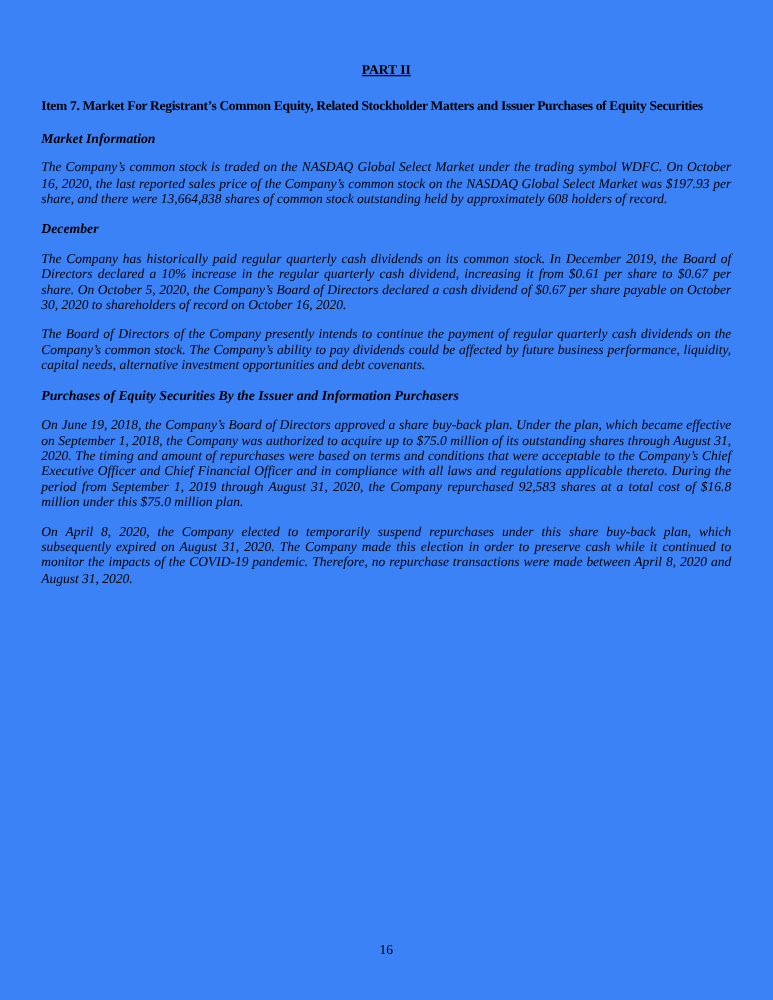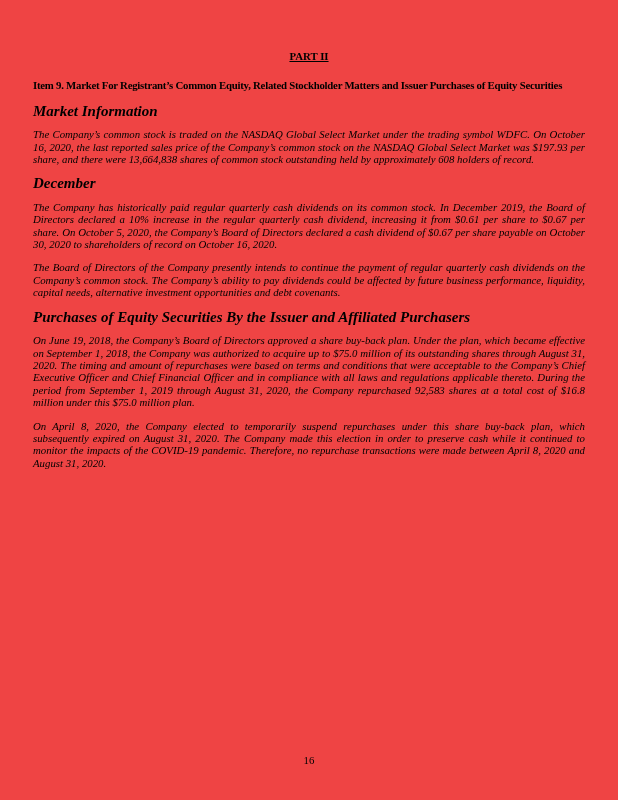--- a/index.html
+++ b/index.html
@@ -2,21 +2,21 @@
 <html><head>
 <meta charset="utf-8">
 <style>
   html, body { margin: 0; padding: 0; background: #ffffff; }
   .page {
     position: relative;
     width: 618px;
     height: 800px;
     box-sizing: border-box;
     padding: 50px 33px 0 33px;
-    background: #ef4444;
+    background: #3b82f6;
     font-family: "Liberation Serif", "DejaVu Serif", serif;
     font-size: 10.8px;
     line-height: 12.4px;
     color: #000000;
     overflow: hidden;
   }
   .part-title {
     text-align: center;
     font-weight: bold;
     text-decoration: underline;
@@ -25,21 +25,21 @@
   .item-heading {
     font-weight: bold;
     margin-top: 17px;
     white-space: nowrap;
     letter-spacing: -0.25px;
   }
   .sub-heading {
     font-weight: bold;
     font-style: italic;
     margin: 13px 0 0 0;
-    font-size: 15px;
+    font-size: 11px;
     line-height: 12.4px;
   }
   .sub-heading.tight { margin-top: 12px; }
   p.body-para {
     margin: 11px 0 0 0;
     text-align: justify;
     font-style: italic;
   }
   .page-number {
     position: absolute;
@@ -49,34 +49,34 @@
     text-align: center;
   }
 </style>
 </head>
 <body>
 
 <div class="page">
 
   <div class="part-title">PART II</div>
 
-  <div class="item-heading">Item 9. Market For Registrant’s Common Equity, Related Stockholder Matters and Issuer Purchases of Equity Securities</div>
+  <div class="item-heading">Item 7. Market For Registrant’s Common Equity, Related Stockholder Matters and Issuer Purchases of Equity Securities</div>
 
   <section>
     <div class="sub-heading">Market Information</div>
     <p class="body-para">The Company’s common stock is traded on the NASDAQ Global Select Market under the trading symbol WDFC. On October 16, 2020, the last reported sales price of the Company’s common stock on the NASDAQ Global Select Market was $197.93 per share, and there were 13,664,838 shares of common stock outstanding held by approximately 608 holders of record.</p>
   </section>
 
   <section>
     <div class="sub-heading tight">December</div>
     <p class="body-para">The Company has historically paid regular quarterly cash dividends on its common stock. In December 2019, the Board of Directors declared a 10% increase in the regular quarterly cash dividend, increasing it from $0.61 per share to $0.67 per share. On October 5, 2020, the Company’s Board of Directors declared a cash dividend of $0.67 per share payable on October 30, 2020 to shareholders of record on October 16, 2020.</p>
     <p class="body-para">The Board of Directors of the Company presently intends to continue the payment of regular quarterly cash dividends on the Company’s common stock. The Company’s ability to pay dividends could be affected by future business performance, liquidity, capital needs, alternative investment opportunities and debt covenants.</p>
   </section>
 
   <section>
-    <div class="sub-heading tight">Purchases of Equity Securities By the Issuer and Affiliated Purchasers</div>
+    <div class="sub-heading tight">Purchases of Equity Securities By the Issuer and Information Purchasers</div>
     <p class="body-para">On June 19, 2018, the Company’s Board of Directors approved a share buy-back plan. Under the plan, which became effective on September 1, 2018, the Company was authorized to acquire up to $75.0 million of its outstanding shares through August 31, 2020. The timing and amount of repurchases were based on terms and conditions that were acceptable to the Company’s Chief Executive Officer and Chief Financial Officer and in compliance with all laws and regulations applicable thereto. During the period from September 1, 2019 through August 31, 2020, the Company repurchased 92,583 shares at a total cost of $16.8 million under this $75.0 million plan.</p>
     <p class="body-para">On April 8, 2020, the Company elected to temporarily suspend repurchases under this share buy-back plan, which subsequently expired on August 31, 2020. The Company made this election in order to preserve cash while it continued to monitor the impacts of the COVID-19 pandemic. Therefore, no repurchase transactions were made between April 8, 2020 and August 31, 2020.</p>
   </section>
 
   <div class="page-number">16</div>
 
 </div>
 
 </body></html>

